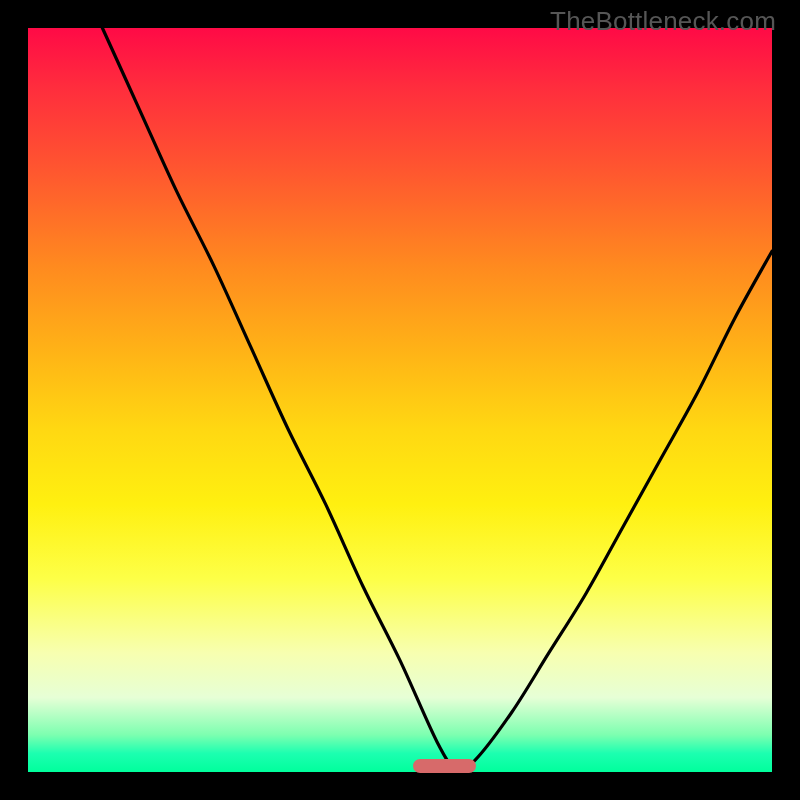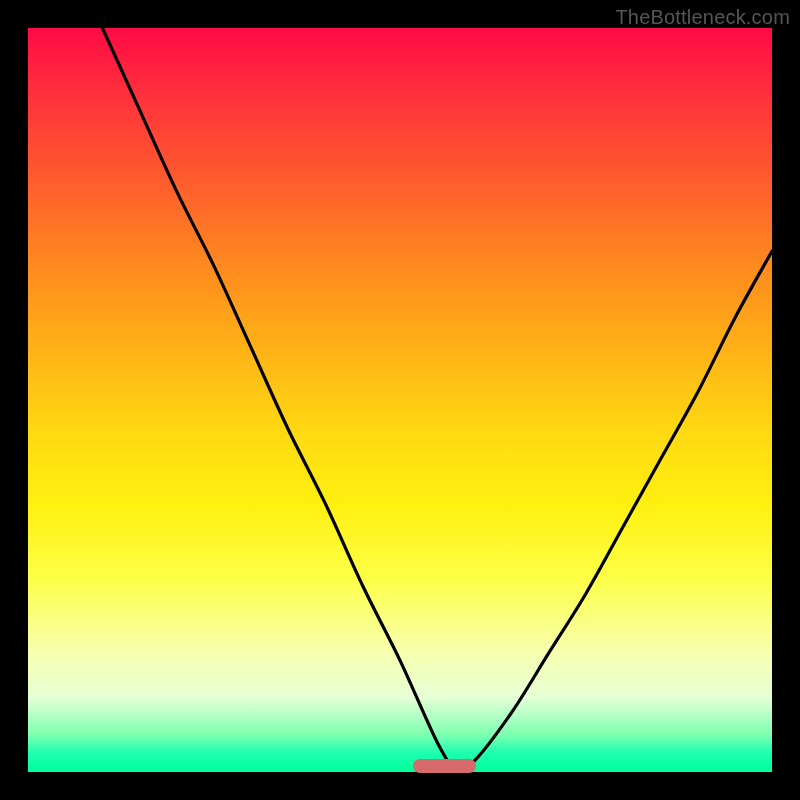--- a/index.html
+++ b/index.html
@@ -28,23 +28,23 @@
       #f7ffb0 84%,
       #e6ffd6 90%,
       #7dffb0 95%,
       #1cffb0 97.5%,
       #00ff9c 100%
     );
   }
   .watermark {
     position: absolute;
     top: 6px;
-    right: 10px;
+    right: 24px;
     color: #565656;
-    font-size: 20px;
+    font-size: 26px;
     font-weight: 500;
     letter-spacing: 0.2px;
     user-select: none;
   }
   svg.curve {
     position: absolute;
     inset: 0;
     width: 100%;
     height: 100%;
     overflow: visible;

